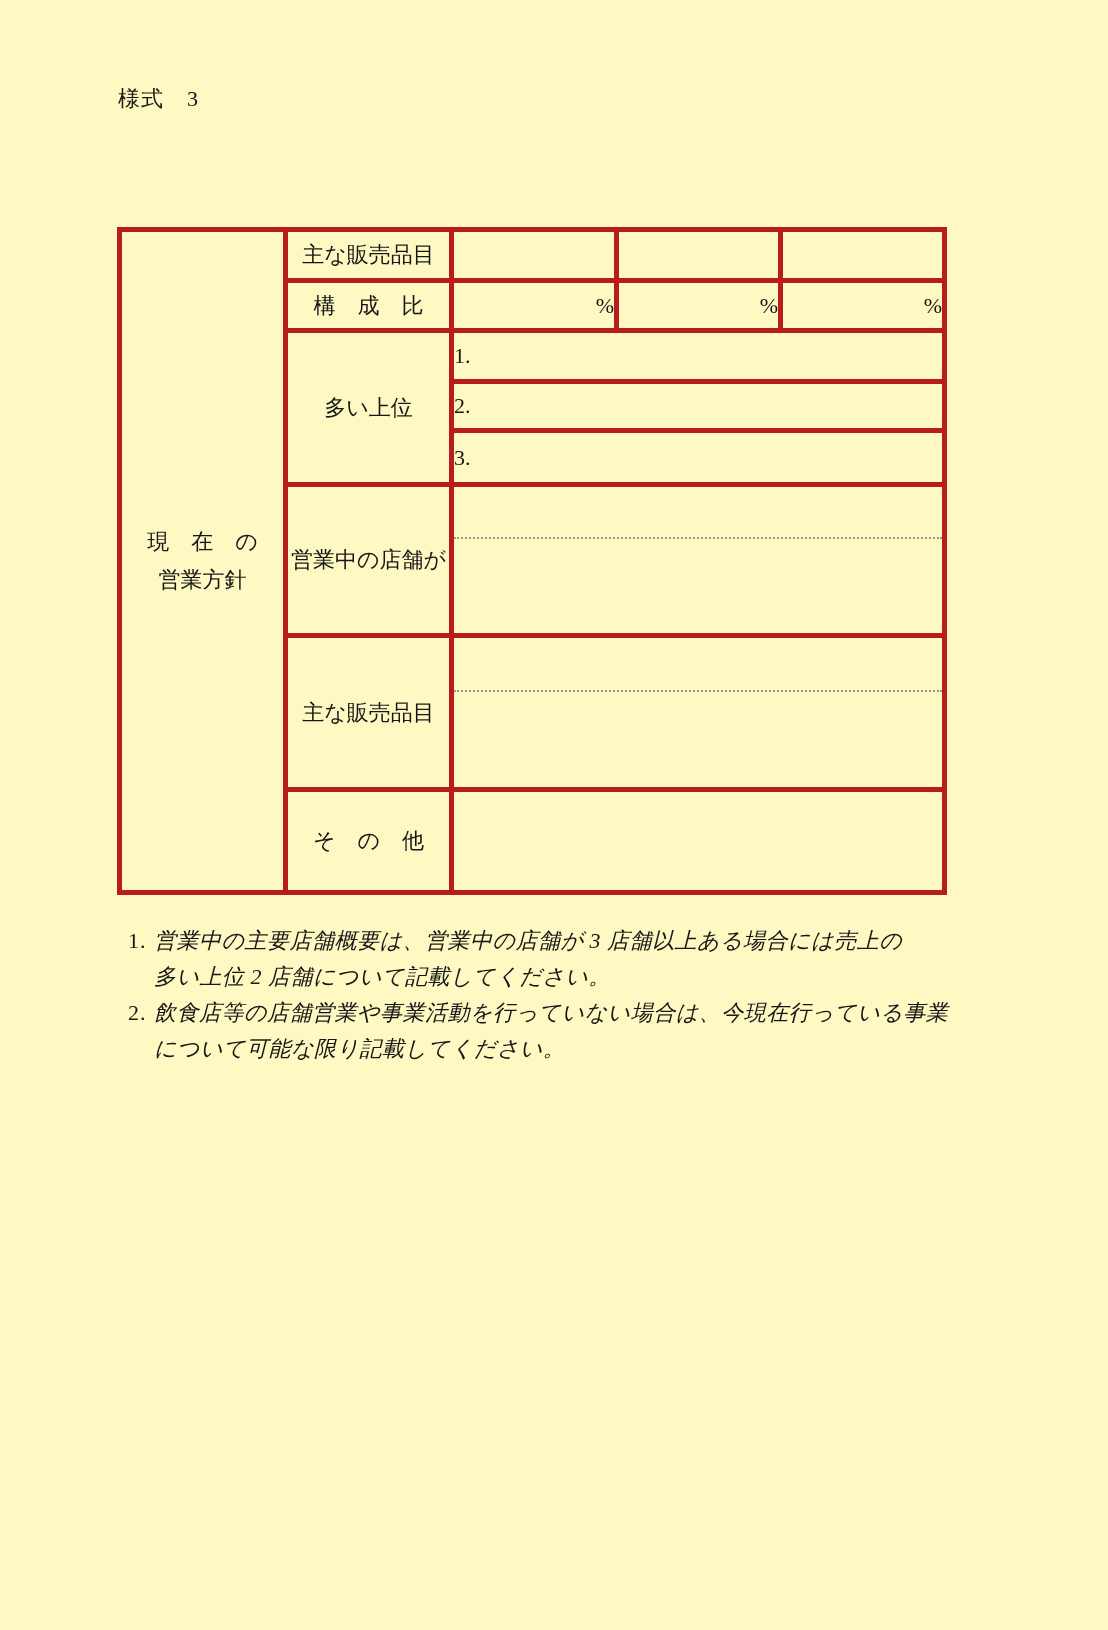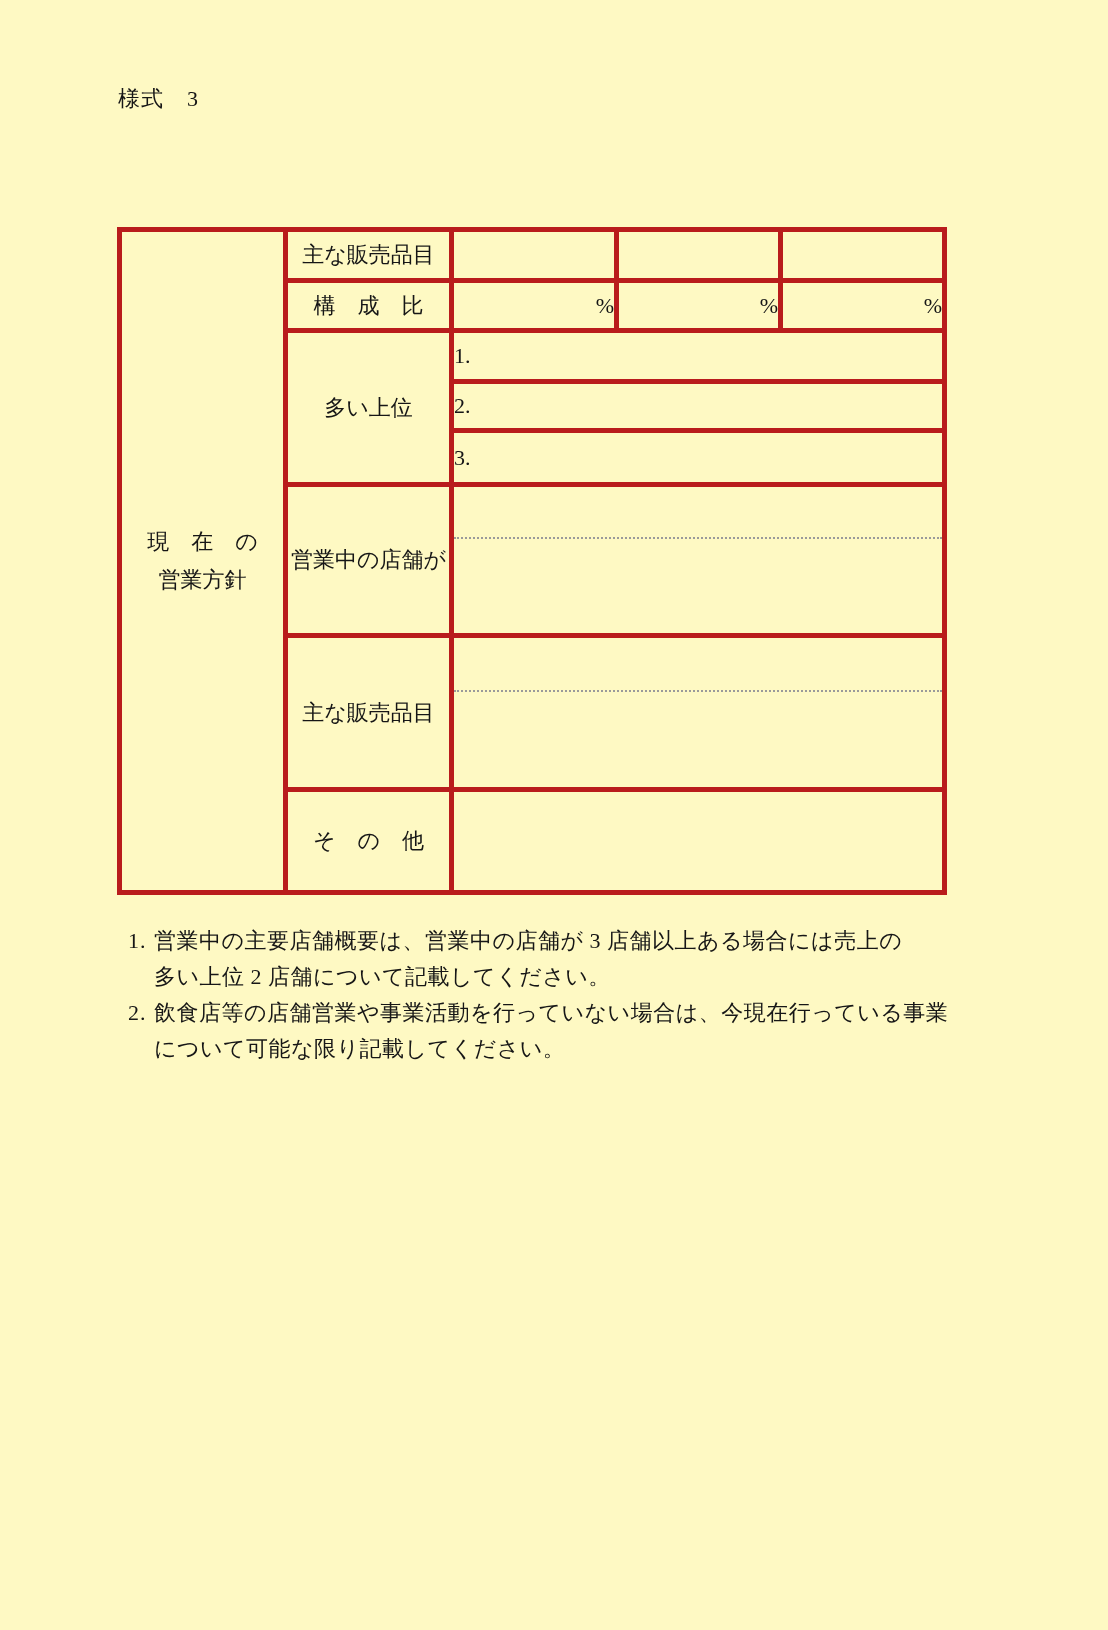--- a/index.html
+++ b/index.html
@@ -73,20 +73,21 @@
   .note-num {
     width: 26px;
     flex: 0 0 26px;
     line-height: 36px;
     letter-spacing: 1px;
   }
   .note-text {
     line-height: 36px;
     white-space: pre-line;
     letter-spacing: 0.5px;
+    font-style: italic;
   }
 </style>
 </head>
 <body>
 
 <div class="page">
 
   <div class="form-label">様式　3</div>
 
   <table class="doc-table">

